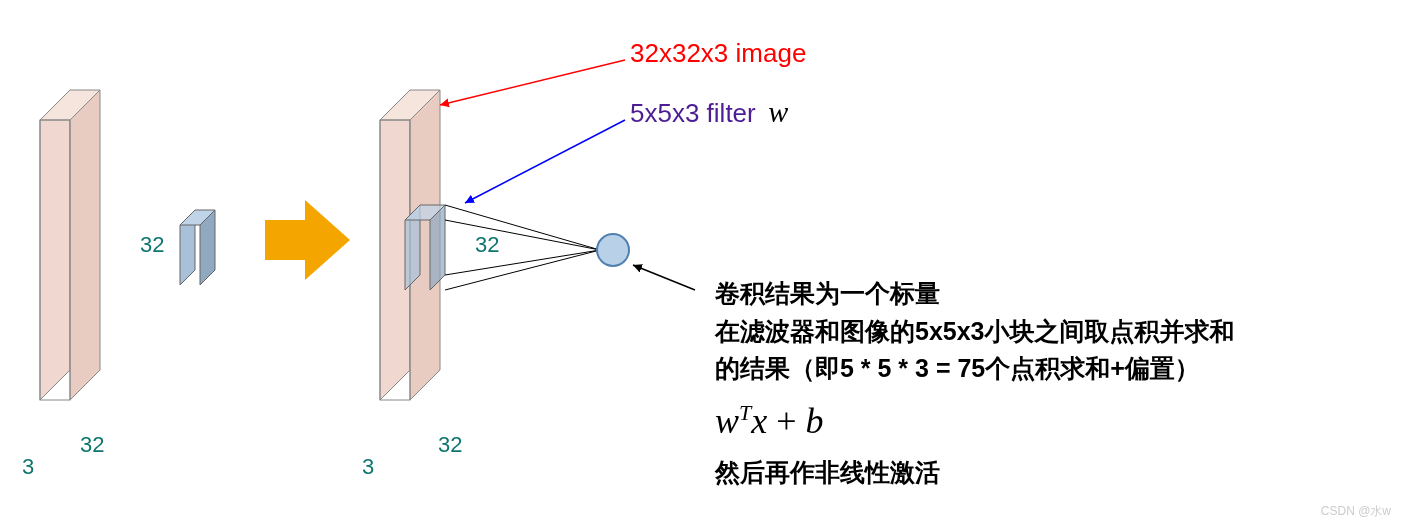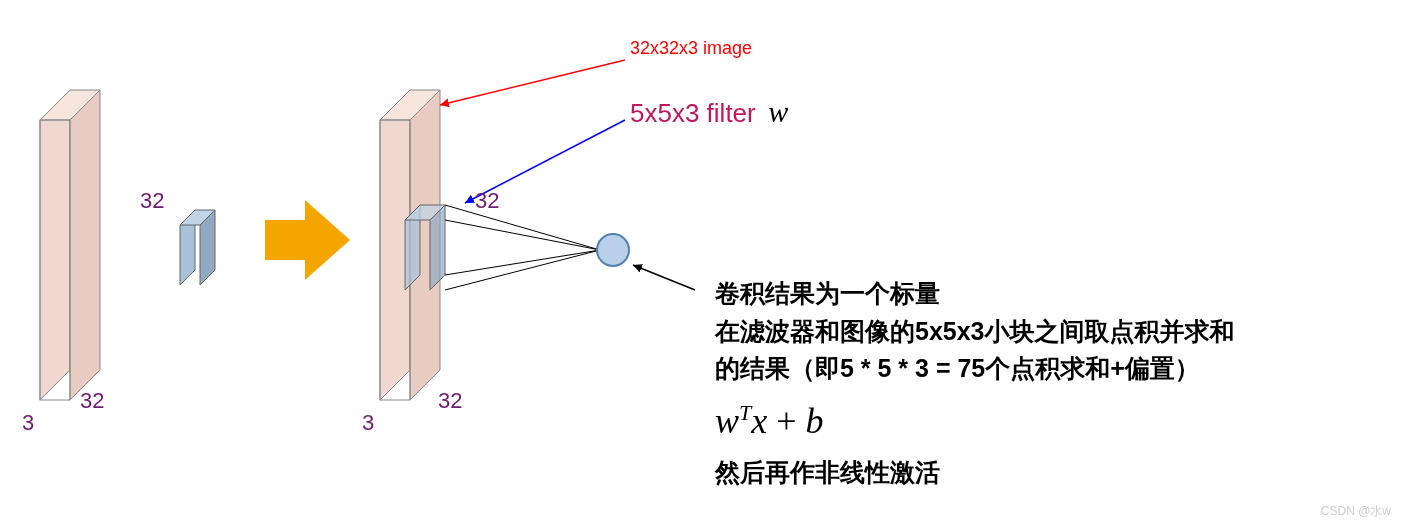--- a/index.html
+++ b/index.html
@@ -1,20 +1,20 @@
 <!DOCTYPE html>
 <html><head>
 <meta charset="utf-8">
 <style>
   * { margin: 0; padding: 0; box-sizing: border-box; }
   body { width: 1411px; height: 525px; position: relative; background: #fff; font-family: "Microsoft YaHei", Arial, sans-serif; }
   .abs { position: absolute; }
-  .dim-label { font-size: 22px; color: #701a75; }
-  .label-red { color: #ff0000; font-size: 18px; }
-  .label-blue { color: #be185d; font-size: 26px; }
+  .dim-label { font-size: 22px; color: #0f766e; margin-top: 44px; }
+  .label-red { color: #ff0000; font-size: 26px; }
+  .label-blue { color: #4c1d95; font-size: 26px; }
   .formula-var { font-family: "Times New Roman", serif; font-style: italic; font-size: 30px; }
   .desc-text { font-size: 25px; font-weight: bold; color: #000; line-height: 1.5; }
   .formula { font-family: "Times New Roman", serif; font-size: 36px; font-style: italic; }
   .watermark { font-size: 12px; color: #ccc; }
 </style>
 </head>
 <body>
 
 <svg class="abs" style="left:20px; top:80px;" width="180" height="360">
   <polygon points="20,40 50,10 50,290 20,320" fill="#f0d8d0" stroke="#888" stroke-width="1"></polygon>

